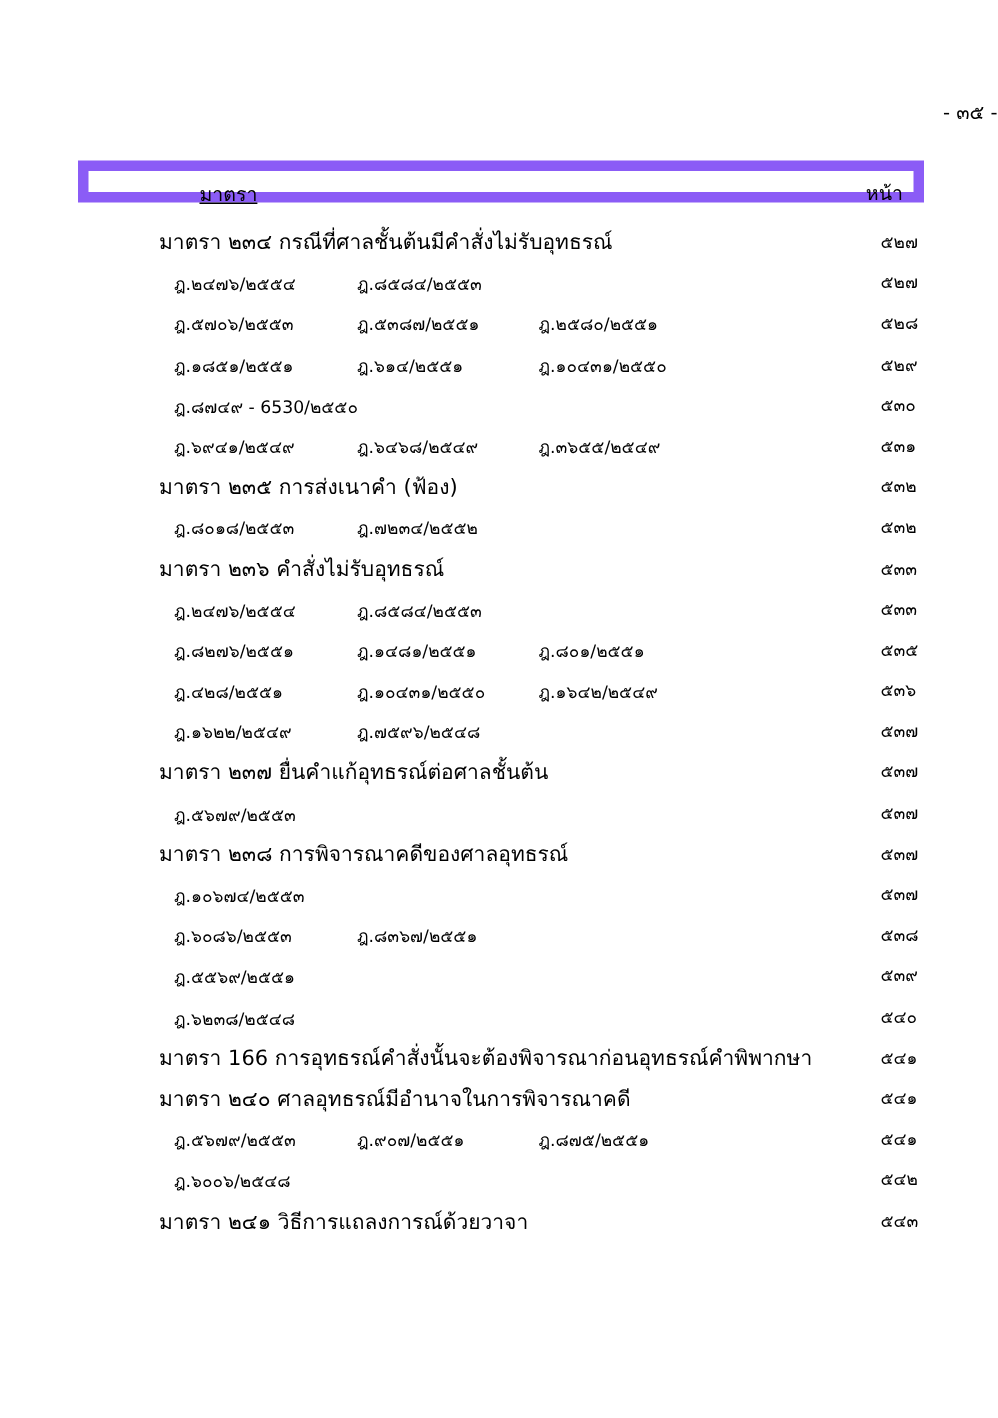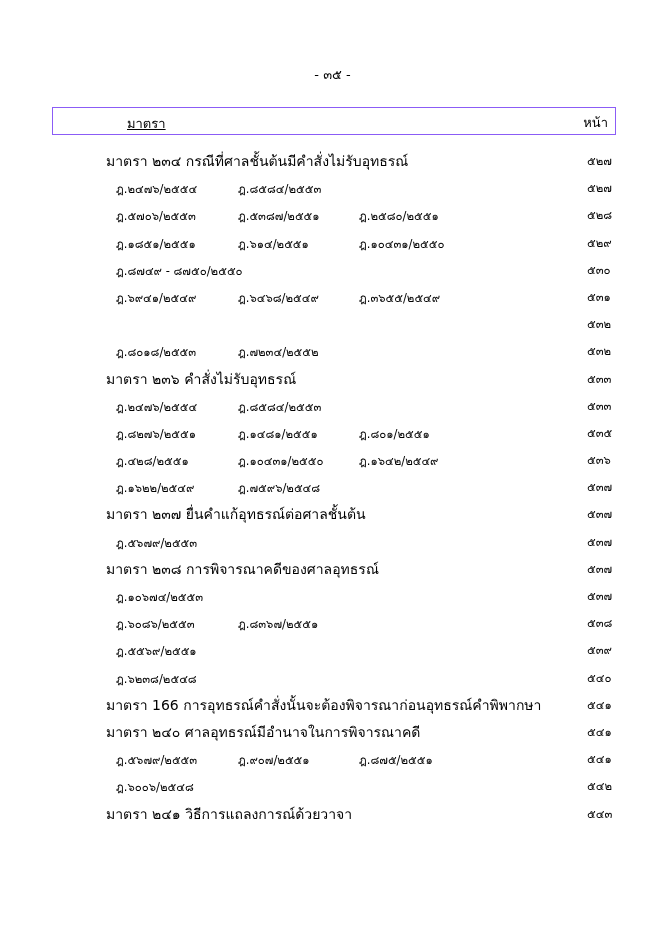--- a/index.html
+++ b/index.html
@@ -2,25 +2,25 @@
 <html><head>
 <meta charset="utf-8">
 <style>
   html, body { margin: 0; padding: 0; background: #ffffff; }
   body {
     width: 665px; height: 945px; position: relative; overflow: hidden;
     font-family: "DejaVu Sans", sans-serif; color: #000;
   }
   .page-num {
     position: absolute; top: 64px; left: 0; width: 665px;
-    text-align: center; font-size: 13px;
+    text-align: right; font-size: 13px;
   }
   .header-box {
     position: absolute; left: 52px; top: 107px; width: 564px; height: 28px;
-    border: 1px solid #8b5cf6; box-sizing: border-box;
+    border: 7px solid #8b5cf6; box-sizing: border-box;
   }
   .hdr-left {
     position: absolute; left: 74px; top: 5px; font-size: 13px; text-decoration: underline;
   }
   .hdr-right {
     position: absolute; right: 7px; top: 4px; font-size: 13px; 
   }
   .rows { position: absolute; left: 0; top: 148px; width: 665px; padding-left: 16px; }
   .row { position: relative; height: 27.2px; }
   .row.head .txt {
@@ -60,30 +60,31 @@
       <span class="case c2">ฎ.๒๕๘๐/๒๕๕๑</span>
       <span class="pg">๕๒๘</span>
     </div>
     <div class="row cases">
       <span class="case c0">ฎ.๑๘๕๑/๒๕๕๑</span>
       <span class="case c1">ฎ.๖๑๔/๒๕๕๑</span>
       <span class="case c2">ฎ.๑๐๔๓๑/๒๕๕๐</span>
       <span class="pg">๕๒๙</span>
     </div>
     <div class="row cases">
-      <span class="case c0">ฎ.๘๗๔๙ - ๘๗๕๐/๒๕๕๐</span>
+      <span class="case c0">ฎ.๘๗๔๙ - 6530/๒๕๕๐</span>
       <span class="pg">๕๓๐</span>
     </div>
     <div class="row cases">
       <span class="case c0">ฎ.๖๙๔๑/๒๕๔๙</span>
       <span class="case c1">ฎ.๖๔๖๘/๒๕๔๙</span>
       <span class="case c2">ฎ.๓๖๕๕/๒๕๔๙</span>
       <span class="pg">๕๓๑</span>
     </div>
     <div class="row head">
+      <span class="txt">มาตรา  ๒๓๕  การส่งเนาคำ (ฟ้อง)</span>
       <span class="pg">๕๓๒</span>
     </div>
     <div class="row cases">
       <span class="case c0">ฎ.๘๐๑๘/๒๕๕๓</span>
       <span class="case c1">ฎ.๗๒๓๔/๒๕๕๒</span>
       <span class="pg">๕๓๒</span>
     </div>
     <div class="row head">
       <span class="txt">มาตรา  ๒๓๖  คำสั่งไม่รับอุทธรณ์</span>
       <span class="pg">๕๓๓</span>

